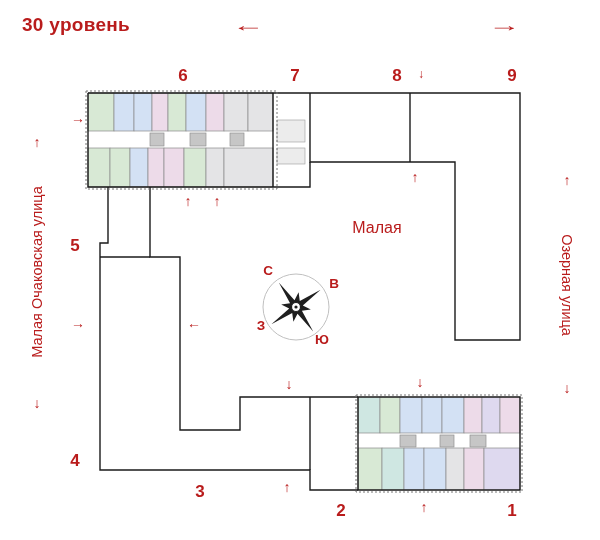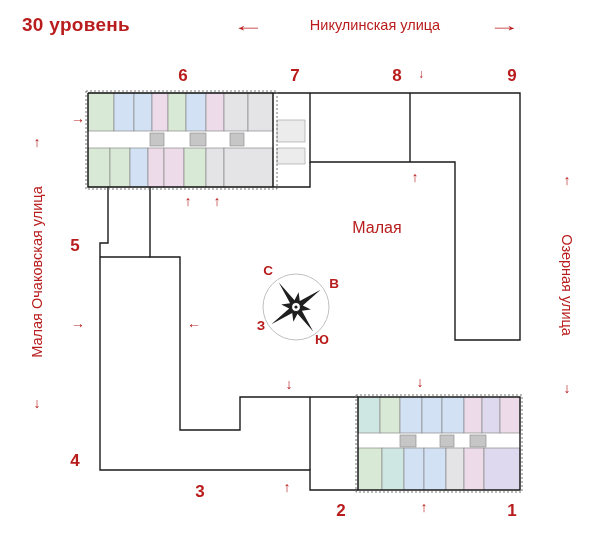--- a/index.html
+++ b/index.html
@@ -102,21 +102,20 @@
     <g id="compass">
       <circle cx="296" cy="307" r="33" fill="none" stroke="#c0c0c0" stroke-width="1"></circle>
       <polygon id="compass-star" fill="#1f1f1f" points="278.8,282.4 294.5,300.2 298.6,292.2 299.8,301.1 320.6,289.8 302.8,305.5 310.8,309.6 301.9,310.8 313.2,331.6 297.5,313.8 293.4,321.8 292.2,312.9 271.4,324.2 289.2,308.5 281.2,304.4 290.1,303.2"></polygon>
       <circle cx="296" cy="307" r="4.5" fill="#ffffff" stroke="#1f1f1f" stroke-width="1.2"></circle>
       <circle cx="296" cy="307" r="1.6" fill="#1f1f1f"></circle>
     </g>
   </svg>
 
   <div class="title">30 уровень</div>
 
-  <div class="lbl street street-top">Никулинская улица</div>
   <div class="lbl street street-left">Малая Очаковская улица</div>
   <div class="lbl street street-right">Озерная улица</div>
 
   <div class="lbl arr-big a-tl">←</div>
   <div class="lbl arr-big a-tr">→</div>
   <div class="lbl arr a-lu">↑</div>
   <div class="lbl arr a-ld">↓</div>
   <div class="lbl arr a-ru">↑</div>
   <div class="lbl arr a-rd">↓</div>
 

